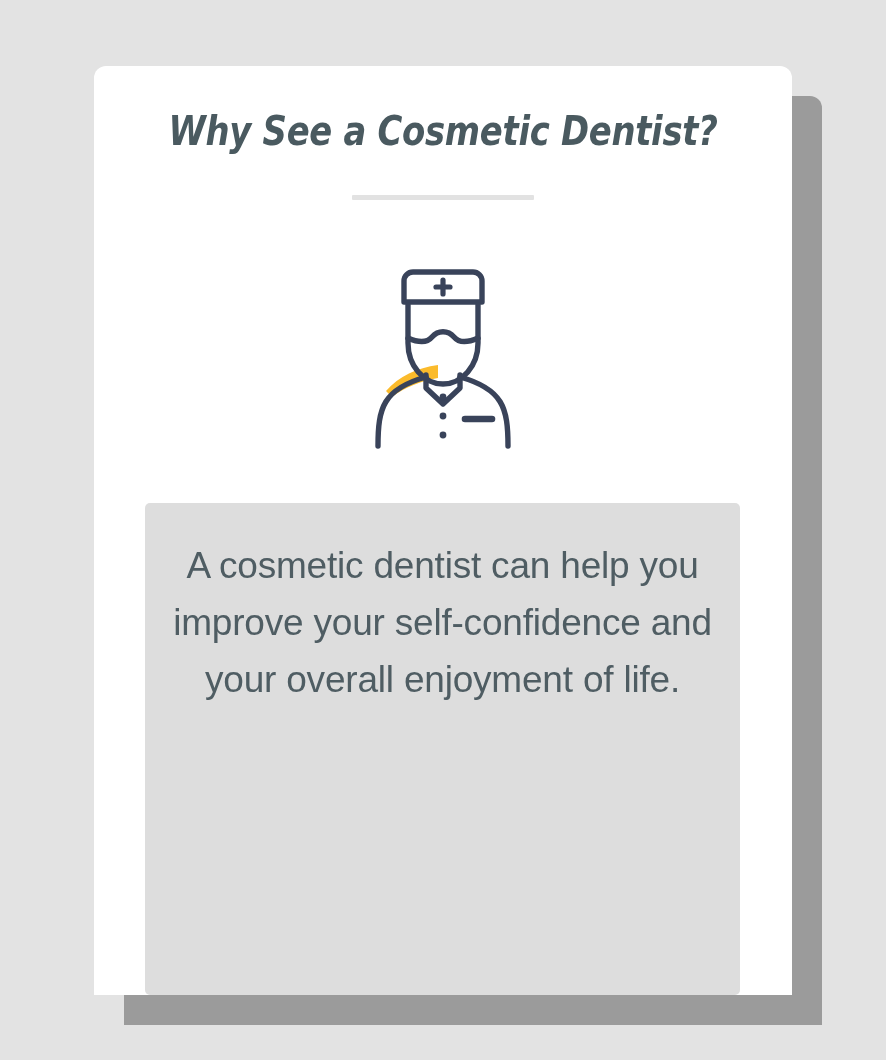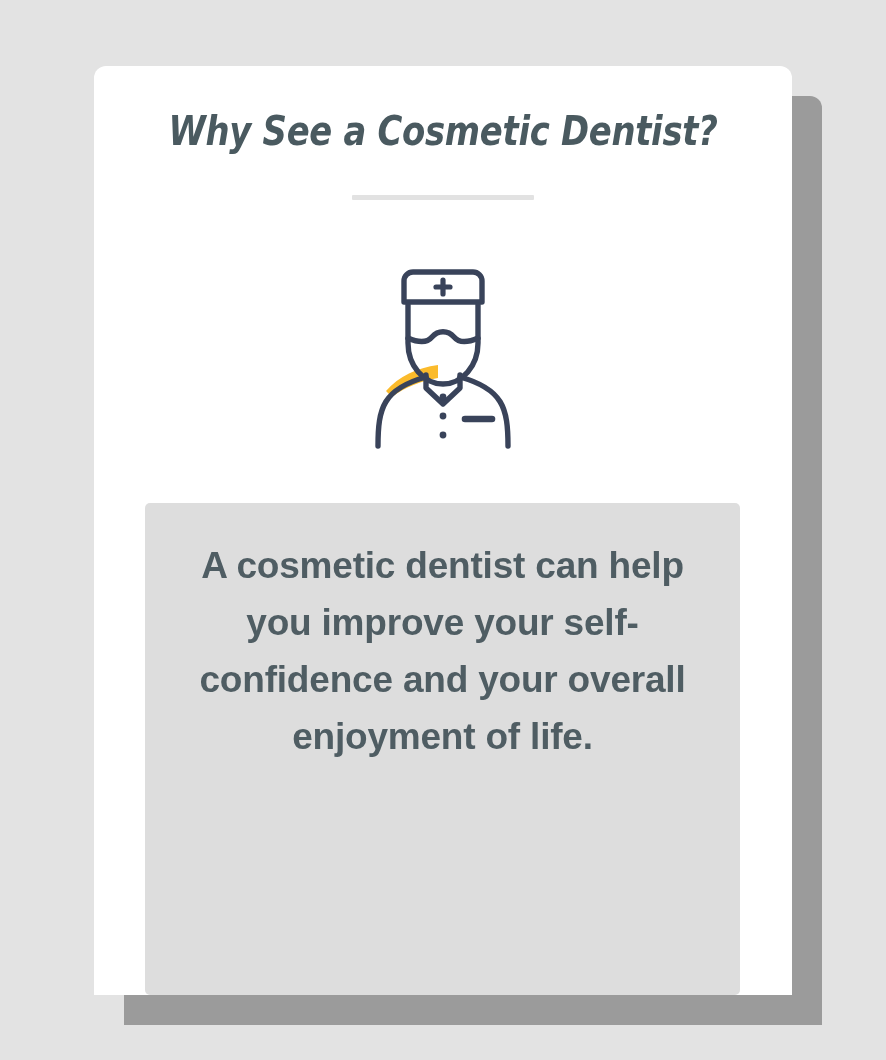--- a/index.html
+++ b/index.html
@@ -101,21 +101,21 @@
 
   #panel-text {
     position: absolute;
     left: 28px;
     top: 34px;
     width: 539px;
     text-align: center;
     font-family: "Liberation Sans", sans-serif;
     font-size: 37px;
     line-height: 57px;
-    font-weight: bold;
+    font-weight: normal;
     color: #4f5d63;
     letter-spacing: -0.2px;
   }
 </style>
 </head>
 <body>
 
 <div id="stage">
 
   <div id="card-shadow"></div>

